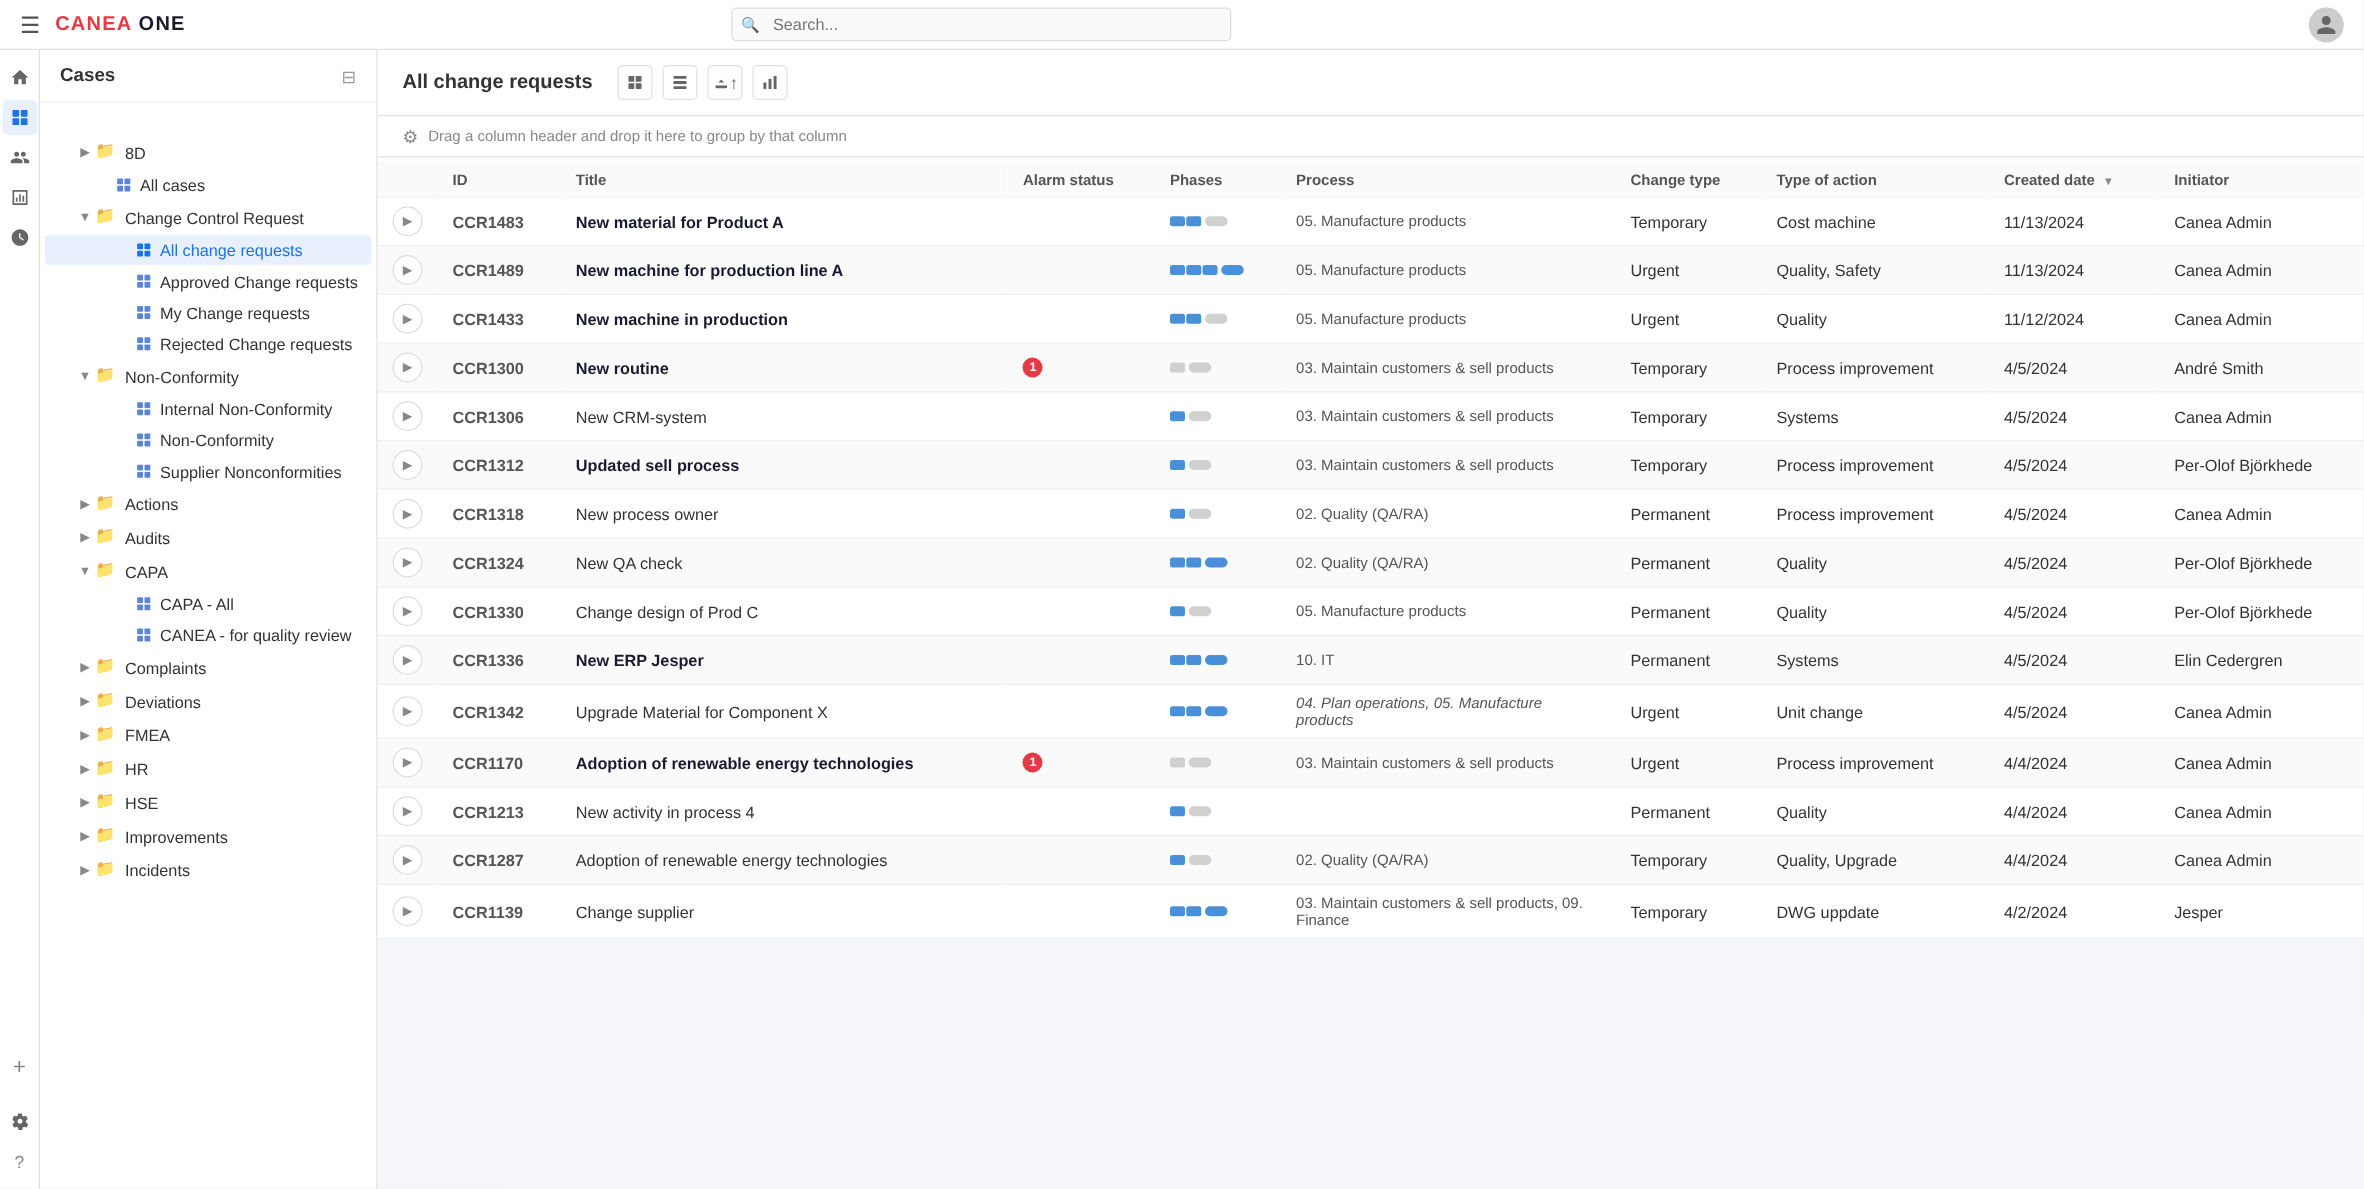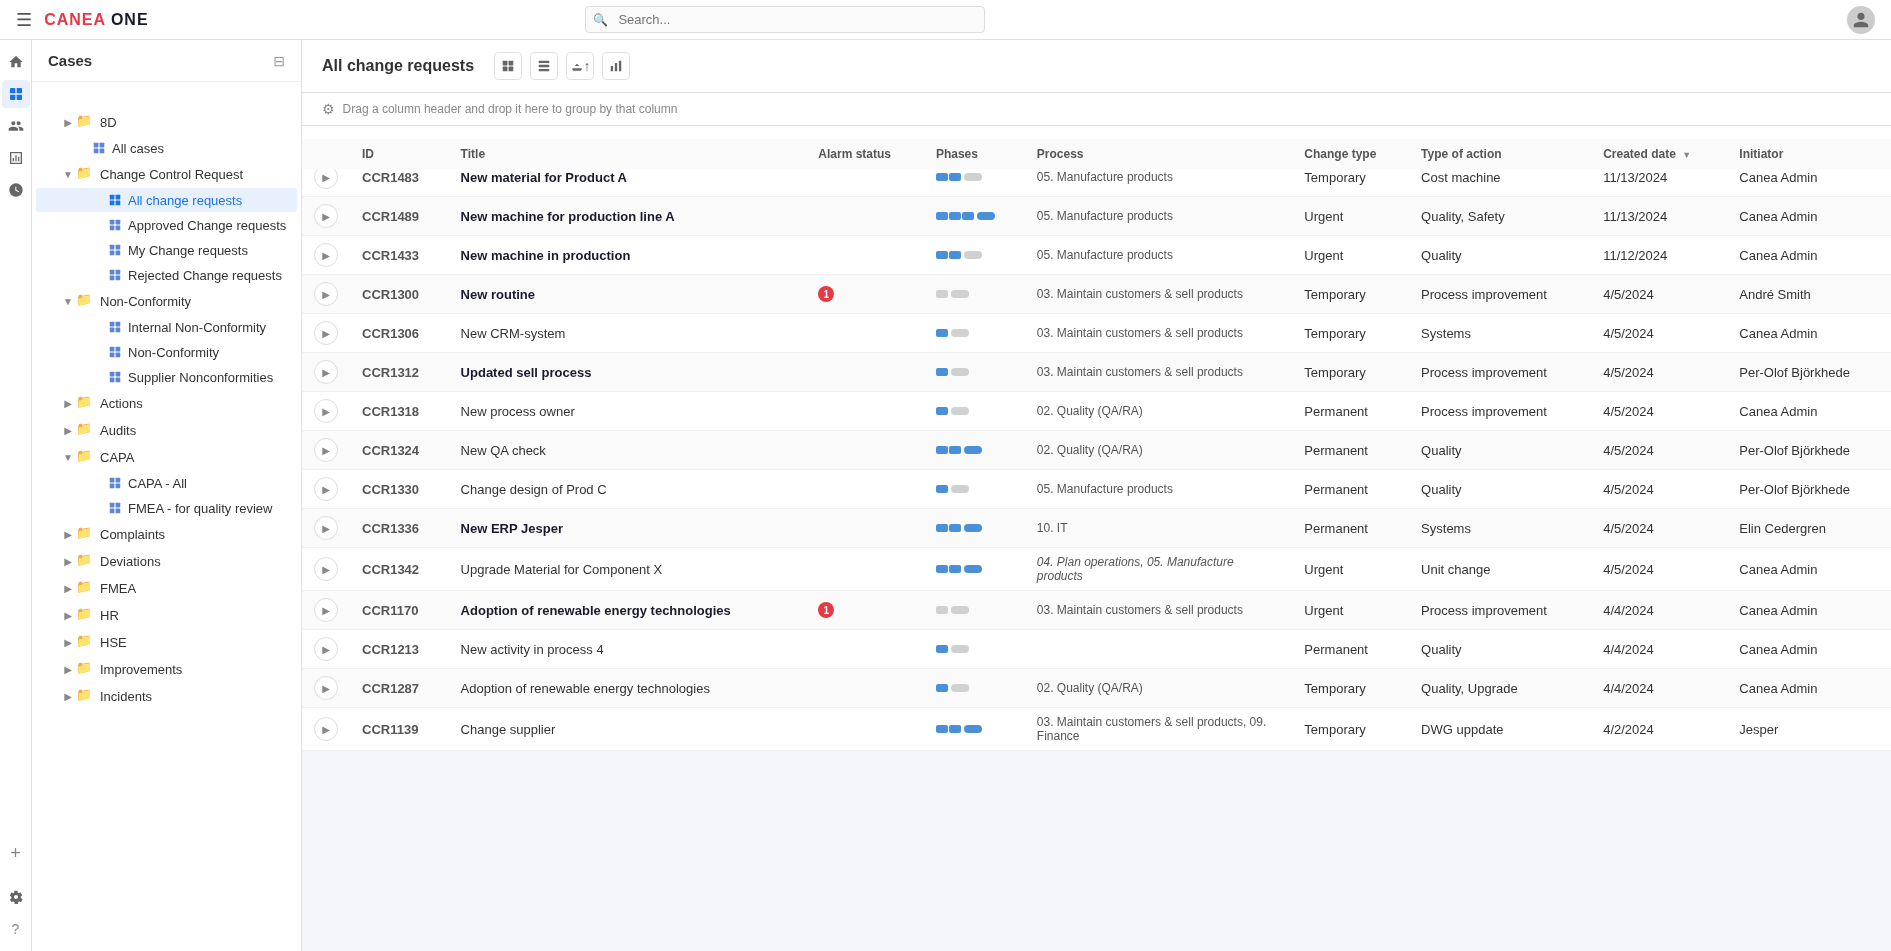--- a/index.html
+++ b/index.html
@@ -51,21 +51,21 @@
     .header-action-btn { width: 28px; height: 28px; display: flex; align-items: center; justify-content: center; cursor: pointer; border-radius: 4px; color: #666; font-size: 14px; border: 1px solid #e0e0e0; background: #fff; }
 
     .content-filter-bar { padding: 8px 20px; background: #fff; border-bottom: 1px solid #e0e0e0; display: flex; align-items: center; gap: 8px; flex-shrink: 0; }
     .filter-icon { color: #888; font-size: 14px; cursor: pointer; }
     .drag-hint { font-size: 12px; color: #888; }
 
     
     .table-container { flex: 1; overflow: auto; padding: 0; }
     table { width: 100%; border-collapse: collapse; background: #fff; }
     thead tr { border-bottom: 2px solid #e0e0e0; }
-    th { padding: 8px 12px; text-align: left; font-size: 12px; font-weight: 600; color: #555; white-space: nowrap; background: #fafafa; border-bottom: 1px solid #e0e0e0; position: sticky; top: 13px; z-index: 1; cursor: pointer; user-select: none; }
+    th { padding: 8px 12px; text-align: left; font-size: 12px; font-weight: 600; color: #555; white-space: nowrap; background: #fafafa; border-bottom: 1px solid #e0e0e0; position: sticky; top: 3px; z-index: 1; cursor: pointer; user-select: none; }
     td { padding: 7px 12px; font-size: 13px; border-bottom: 1px solid #f0f0f0; vertical-align: middle; }
     tbody tr:nth-child(even) { background: #fafafa; }
 
     .row-nav-btn { width: 24px; height: 24px; border-radius: 50%; border: 1px solid #ddd; display: flex; align-items: center; justify-content: center; cursor: pointer; color: #888; font-size: 10px; background: #fff; }
 
     .cell-id { font-weight: 600; color: #555; white-space: nowrap; }
     .cell-title { font-weight: 600; color: #1a1a2e; }
     .cell-title-normal { color: #333; }
 
     .phase-bar { display: flex; align-items: center; gap: 1px; }
@@ -272,21 +272,21 @@
         <span class="item-label">CAPA - All</span>
       </div>
       <div class="tree-item tree-indent-3">
         <span class="chevron"></span>
         <svg width="14" height="14" viewBox="0 0 24 24" fill="#5c85d6" style="margin-right:6px;flex-shrink:0;">
             <rect x="3" y="3" width="8" height="8" rx="1"></rect>
             <rect x="13" y="3" width="8" height="8" rx="1"></rect>
             <rect x="3" y="13" width="8" height="8" rx="1"></rect>
             <rect x="13" y="13" width="8" height="8" rx="1"></rect>
           </svg>
-        <span class="item-label">FMEA - for quality review</span>
+        <span class="item-label">CANEA - for quality review</span>
       </div>
 
       <div class="tree-item tree-indent-1">
         <span class="chevron">▶</span>
         <span class="folder-icon folder-orange">📁</span>
         <span class="item-label">Complaints</span>
       </div>
 
       <div class="tree-item tree-indent-1">
         <span class="chevron">▶</span>

